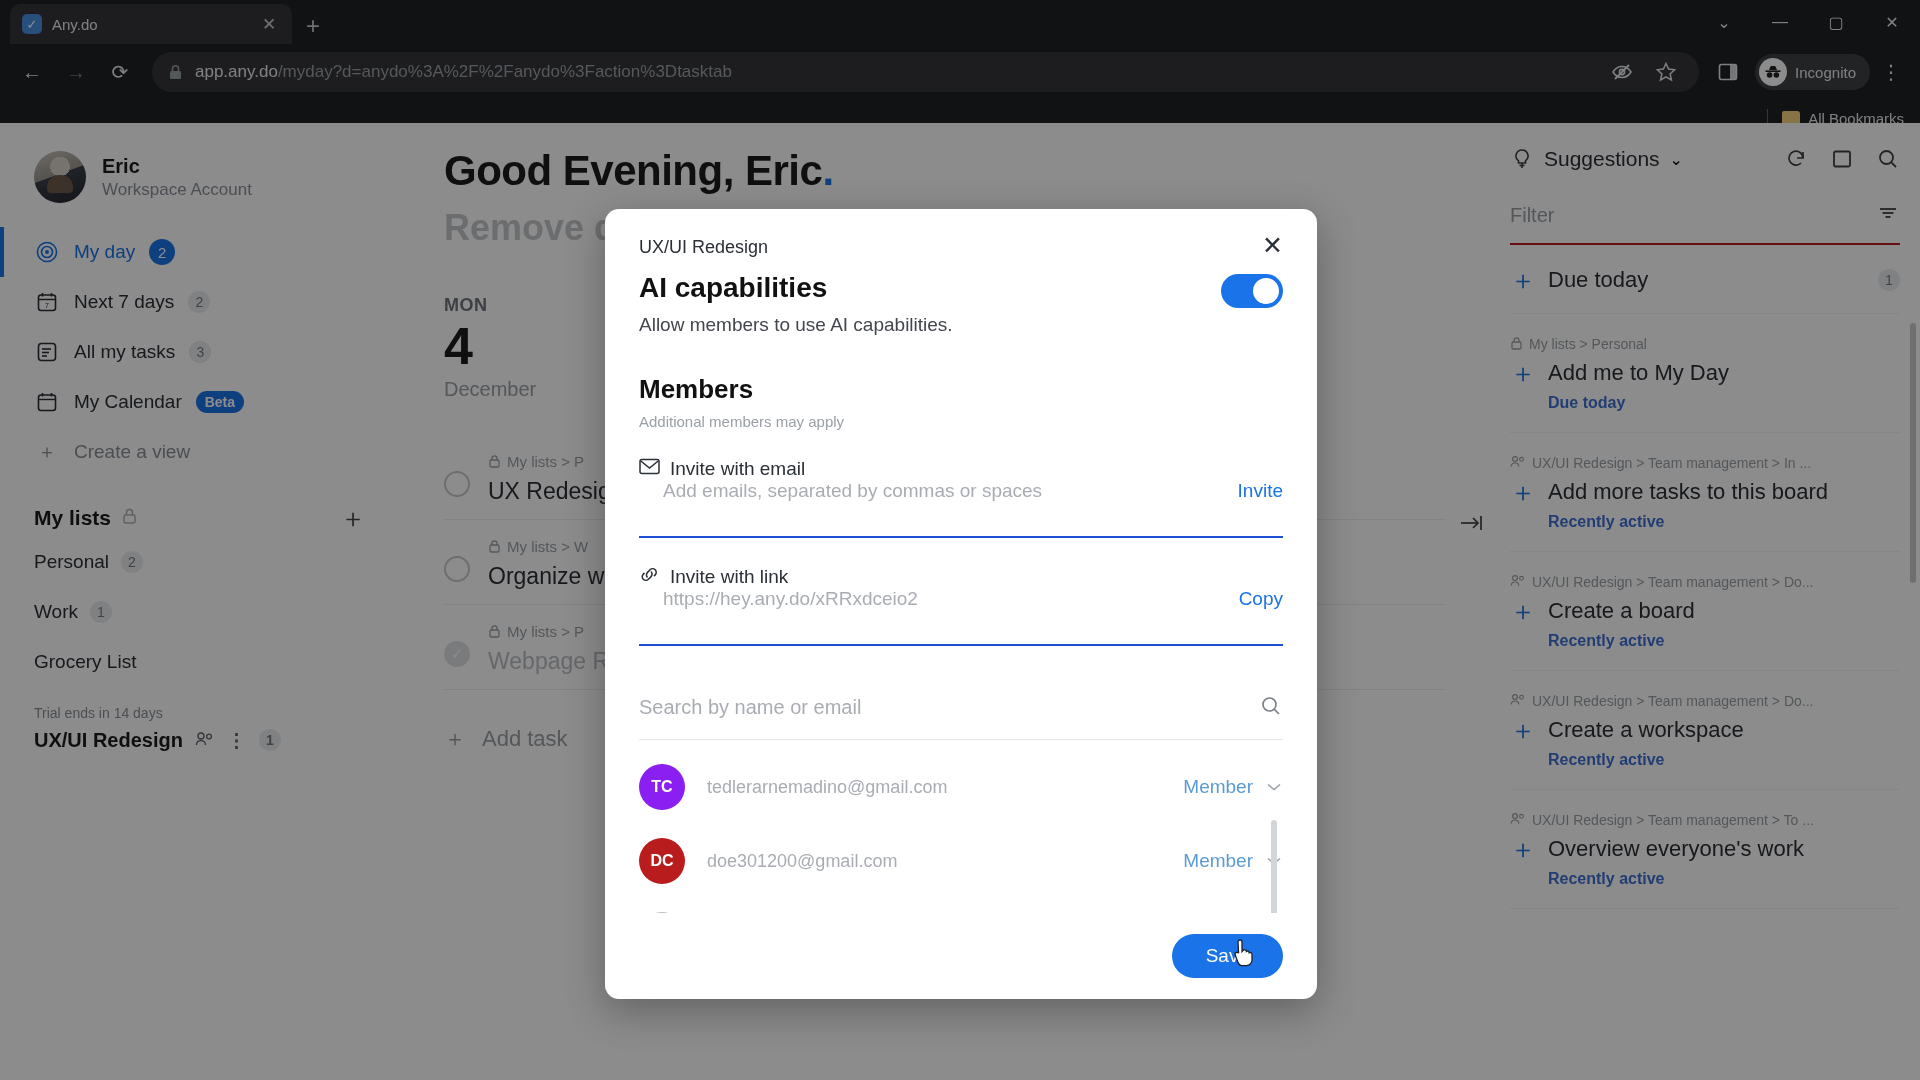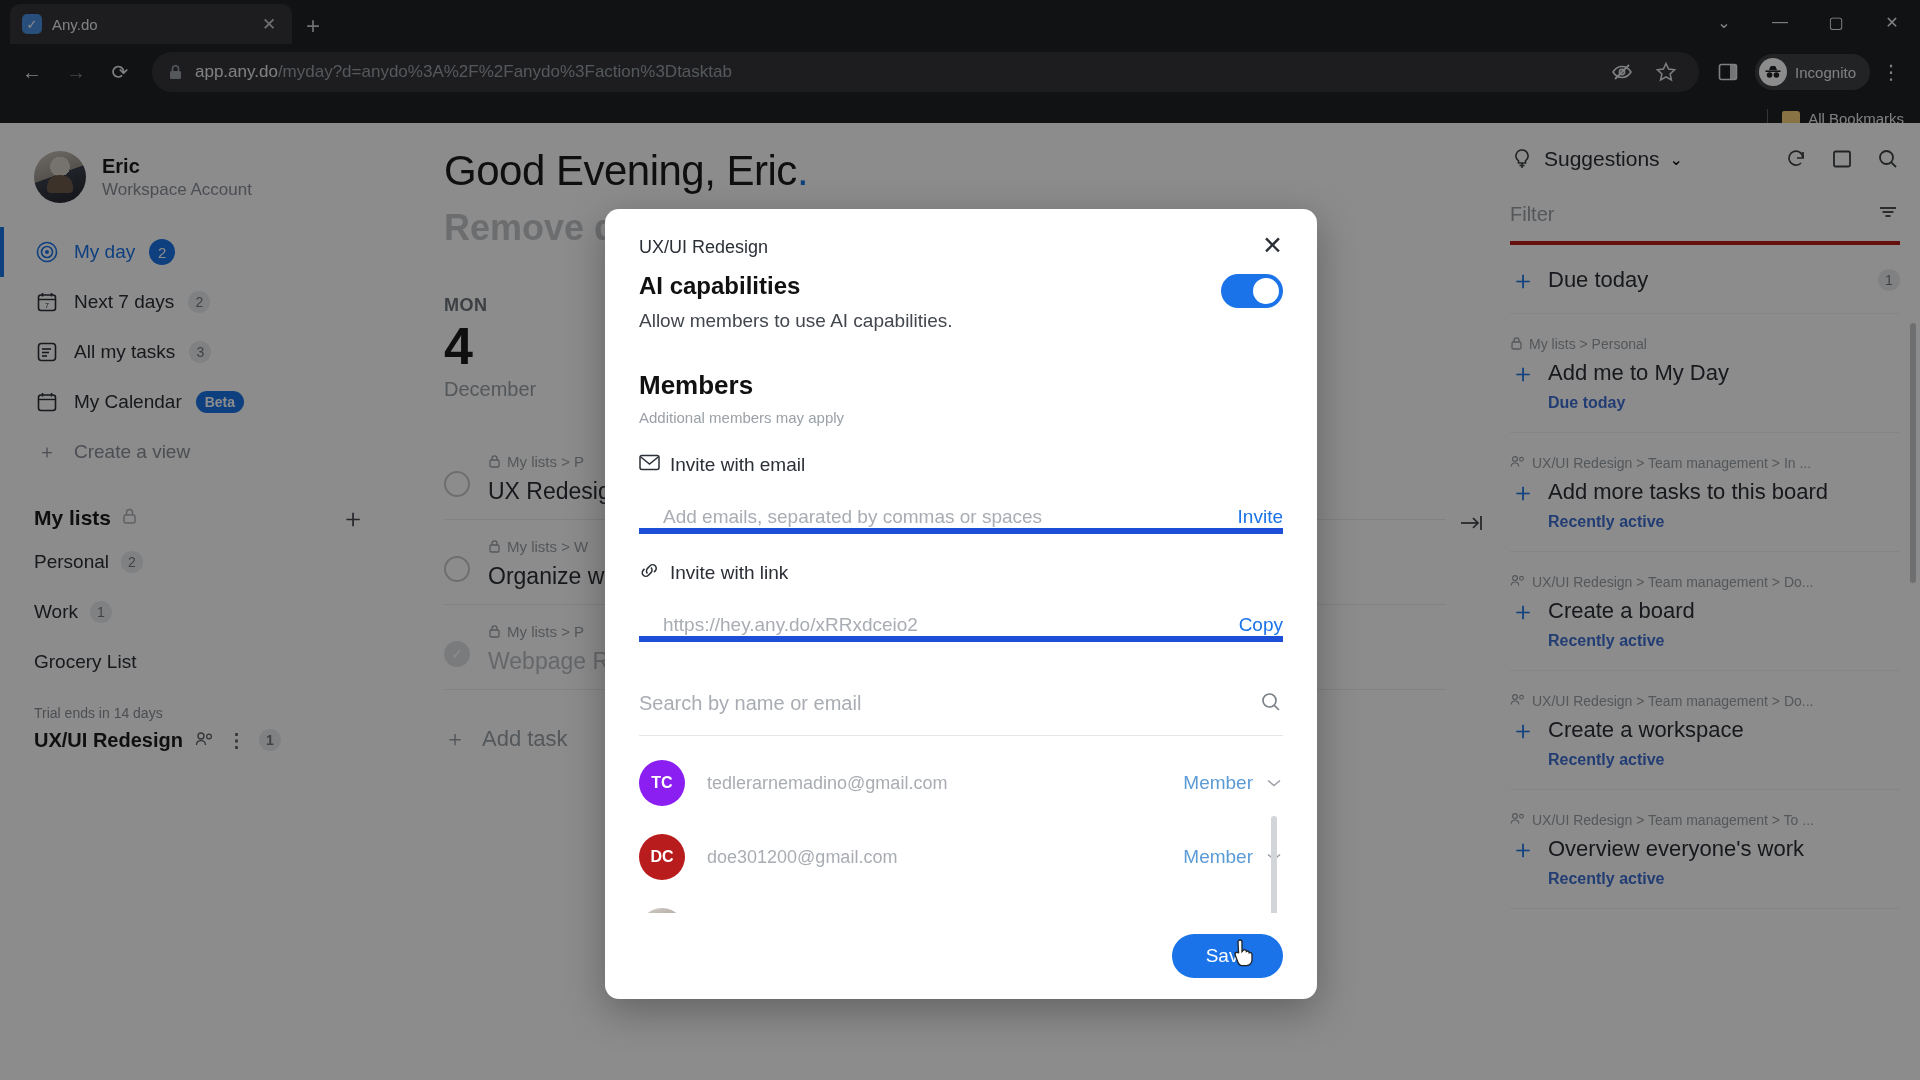--- a/index.html
+++ b/index.html
@@ -81,21 +81,21 @@
   .sb-section { display:flex; align-items:center; padding: 28px 34px 6px 34px; }
   .sb-section h3 { font-size: 21px; color:#1c1c1e; }
   .sb-section .lock { margin-left: 10px; opacity: .55; }
   .sb-section .plus { margin-left:auto; font-size: 26px; color:#44484e; cursor:pointer; line-height: 1; }
   .sb-list { height: 50px; display:flex; align-items:center; gap: 12px; padding-left: 34px; font-size:19px; color:#2b2f36; cursor:pointer; }
   .sb-trial { font-size:14px; color:#8a8f98; padding: 18px 0 2px 34px; }
   .sb-ws { display:flex; align-items:center; gap: 12px; padding-left: 34px; height: 34px; font-size:20px; font-weight:bold; color:#1c1c1e; cursor:pointer; }
   .sb-ws .dots { color:#5f6368; font-size: 19px; letter-spacing: 1px; }
 
   .main { flex: 1; padding: 24px 44px 0 44px; overflow: hidden; }
-  .greeting { font-size: 42px; font-weight: normal; color: #1c1c1e; letter-spacing: -0.5px; }
+  .greeting { font-size: 42px; font-weight: bold; color: #1c1c1e; letter-spacing: -0.5px; }
   .greeting .dot { color: #1a73e8; }
   .subtitle { font-size: 36px; font-weight: bold; color: #c3c6ca; margin-top: 12px; }
   .date-row { display:flex; align-items:flex-start; gap: 90px; margin-top: 46px; }
   .date-mon { font-size: 18px; font-weight:bold; color:#6e737a; letter-spacing: .5px; }
   .date-num { font-size: 52px; font-weight:bold; color:#1c1c1e; line-height: 1; margin-top: 4px; }
   .date-month { font-size: 20px; color:#9aa0a6; margin-top: 6px; }
   .join-col { padding-top: 8px; }
   .join-txt { font-size: 17px; color:#6e737a; }
   .gmeet { width: 22px; height: 22px; border-radius: 4px; margin-top: 10px;
     background: conic-gradient(from 0deg, #34a853 0 25%, #fbbc05 0 50%, #ea4335 0 75%, #4285f4 0 100%); }
@@ -107,21 +107,21 @@
   .task-crumb { font-size: 15px; color:#9aa0a6; display:flex; align-items:center; gap:6px; }
   .task-title { font-size: 23px; color:#2b2f36; margin-top: 8px; }
   .task-title.done { color:#b9bcc1; }
   .add-task { display:flex; align-items:center; gap: 16px; margin-top: 34px; font-size: 22px; color:#9aa0a6; cursor:pointer; }
 
   .right { width: 430px; flex: 0 0 430px; padding: 24px 20px 0 20px; position: relative; }
   .r-head { display:flex; align-items:center; gap: 10px; }
   .r-title { font-size: 21px; color:#2b2f36; }
   .r-icons { margin-left:auto; display:flex; align-items:center; gap: 22px; }
   .r-ico { color:#3c4043; cursor:pointer; display:flex; }
-  .filter-row { display:flex; align-items:center; height: 58px; margin-top: 16px; border-bottom: 4px solid #b91c1c; }
+  .filter-row { display:flex; align-items:center; height: 58px; margin-top: 16px; border-bottom: 2px solid #b91c1c; }
   .filter-row .ph { font-size: 20px; color:#9aa0a6; }
   .filter-row .fico { margin-left:auto; cursor:pointer; }
   .sug { padding: 22px 0 20px 0; border-bottom: 1px solid #f1f2f4; }
   .sug-crumb { font-size: 14px; color:#9aa0a6; display:flex; align-items:flex-start; gap:6px; margin-bottom: 8px; }
   .sug-main { display:flex; align-items:center; gap: 16px; }
   .sug-plus { color:#1a73e8; font-size: 26px; line-height: 1; cursor:pointer; width: 22px; text-align:center; }
   .sug-label { font-size: 22px; color:#2b2f36; }
   .sug-meta { font-size: 16px; color:#3f6fd1; font-weight: bold; margin: 8px 0 0 38px; }
   .sug-count { margin-left:auto; }
   .collapse-btn { position:absolute; left: -36px; top: 380px; width: 36px; height: 40px; display:flex; align-items:center; justify-content:center; color:#3c4043; cursor:pointer; }
@@ -130,31 +130,31 @@
   
   .overlay { position: absolute; inset: 0; background: rgba(0,0,0,.45); }
   .modal {
     position: absolute; left: 605px; top: 209px; width: 712px; height: 790px;
     background:#fff; border-radius: 14px; box-shadow: 0 12px 40px rgba(0,0,0,.3);
     padding: 28px 34px 0 34px; display:flex; flex-direction: column;
   }
   .m-top { display:flex; align-items:flex-start; }
   .m-kicker { font-size: 18px; color:#2b2f36; }
   .m-close { margin-left:auto; font-size: 25px; color:#2b2f36; cursor:pointer; line-height:1; margin-top:-4px; }
-  .m-h1 { font-size: 24px; font-weight:bold; color:#111; margin-top: 14px; }
+  .m-h1 { font-size: 28px; font-weight:bold; color:#111; margin-top: 14px; }
   .ai-row { display:flex; align-items:flex-start; }
   .ai-desc { font-size: 19px; color:#42464d; margin-top: 10px; }
   .toggle { width: 62px; height: 34px; border-radius: 17px; background:#1a73e8; position:relative; margin-left:auto; margin-top: 16px; cursor:pointer; flex:0 0 62px; }
   .toggle::after { content:""; position:absolute; right: 4px; top: 4px; width: 26px; height: 26px; border-radius:50%; background:#fff; }
   .m-h2 { font-size: 26px; font-weight:bold; color:#111; margin-top: 38px; }
   .m-note { font-size: 15px; color:#9aa0a6; margin-top: 8px; }
 
   .m-scroll { flex:1; overflow: hidden; position: relative; }
   .fieldlabel { display:flex; align-items:center; gap: 10px; font-size: 19px; color:#2b2f36; margin-top: 28px; }
-  .field { display:flex; align-items:flex-end; border-bottom: 6px solid #1d4ed8; height: 58px; padding-left: 24px; gap: 8px; }
+  .field { display:flex; align-items:flex-start; border-bottom: 2px solid #1d4ed8; height: 58px; padding-left: 24px; gap: 8px; }
   .field .val { font-size: 19px; color:#a9adb3; flex:1; }
   .field .act { font-size: 19px; color:#1a73e8; cursor:pointer; padding-left: 14px; }
   .search-field { display:flex; align-items:center; border-bottom: 1px solid #e4e6e9; height: 64px; margin-top: 30px; }
   .search-field .ph { font-size: 20px; color:#a9adb3; flex:1; }
 
   .member { display:flex; align-items:center; gap: 22px; padding: 14px 0; }
   .m-av { width: 46px; height: 46px; border-radius: 50%; color:#fff; font-size: 16px; font-weight:bold; display:flex; align-items:center; justify-content:center; flex:0 0 46px; }
   .m-av.photo {
     background: radial-gradient(circle at 50% 32%, #d8cfc6 0 24%, transparent 24%), linear-gradient(160deg,#d5cfc9 0%,#a8a29a 44%,#343a46 45%,#22252d 100%);
     position:relative; overflow:hidden;

